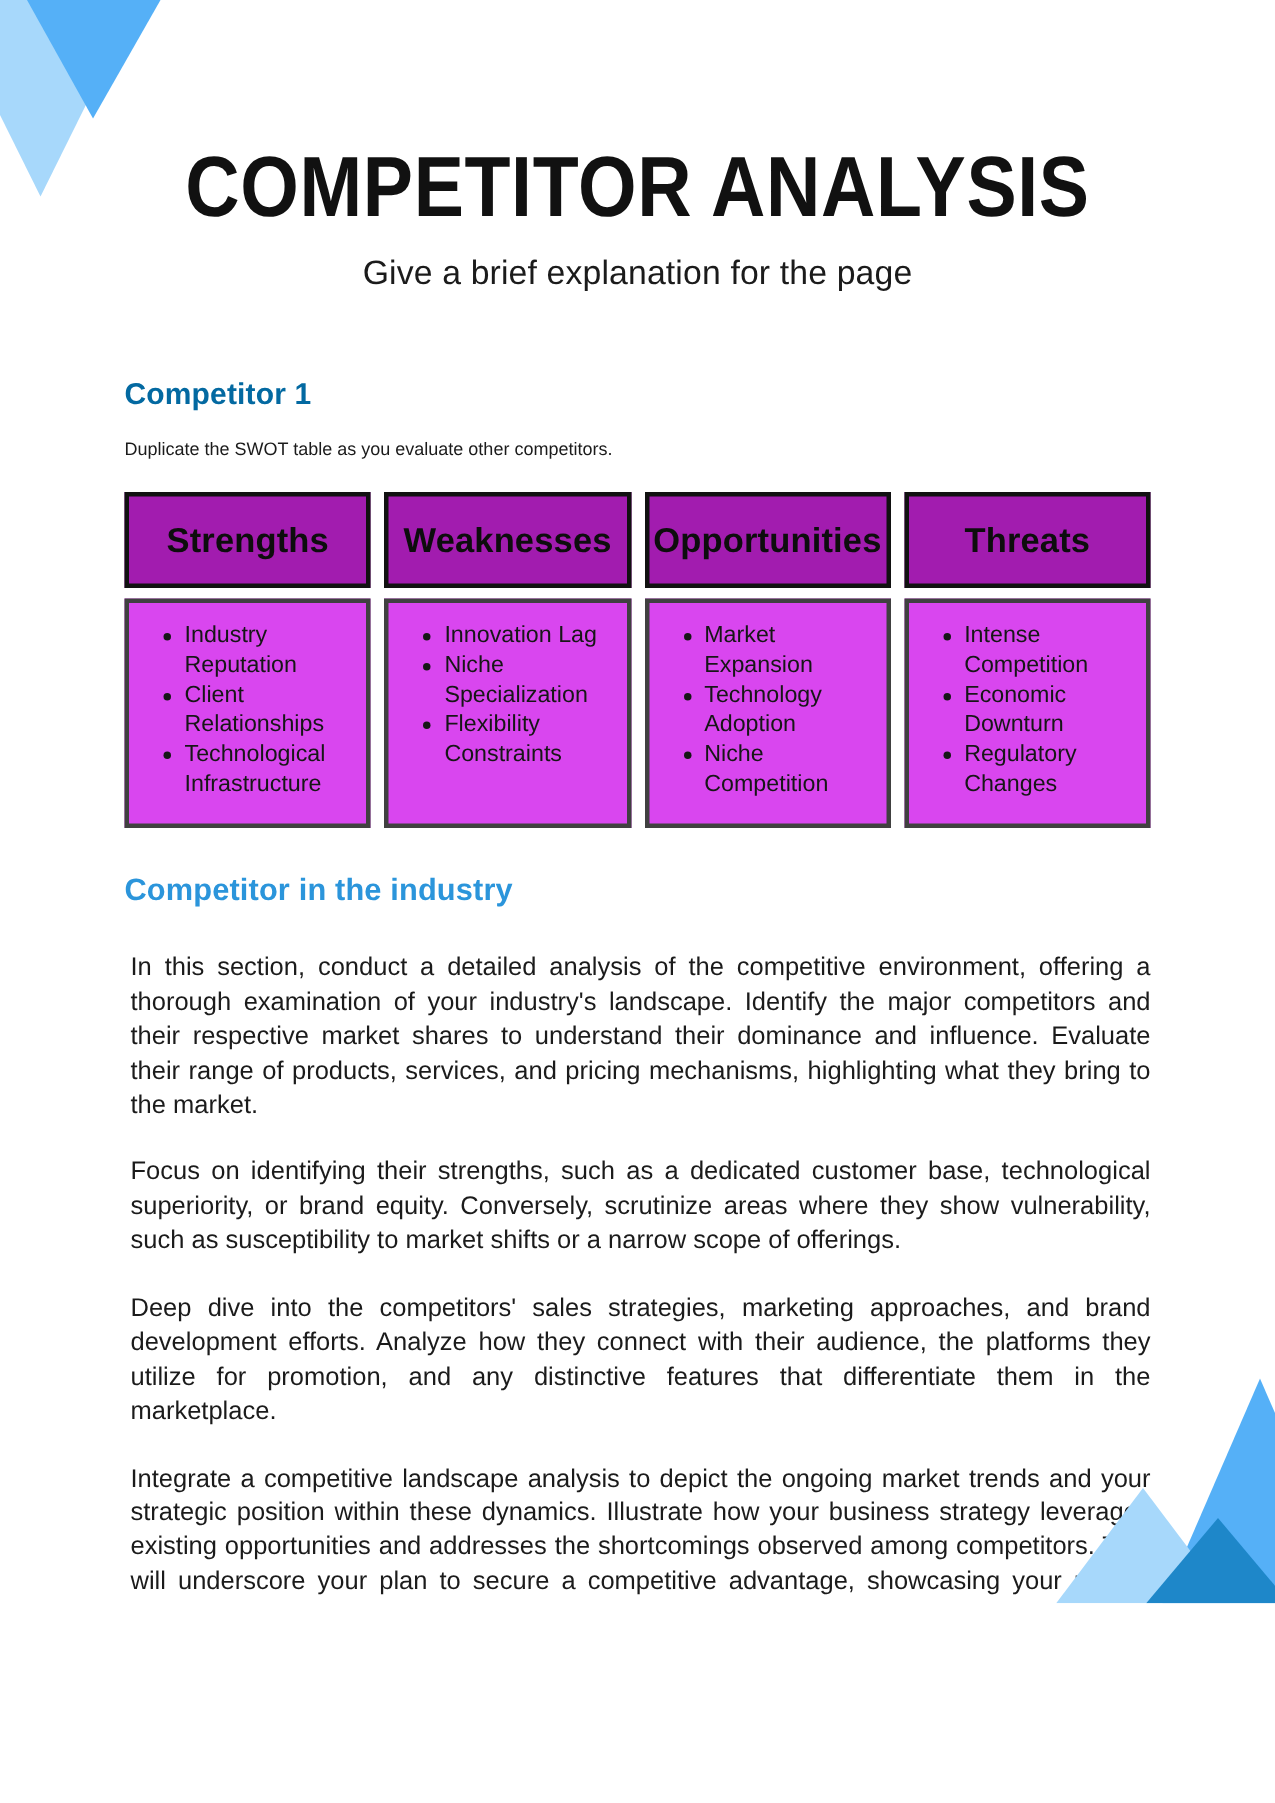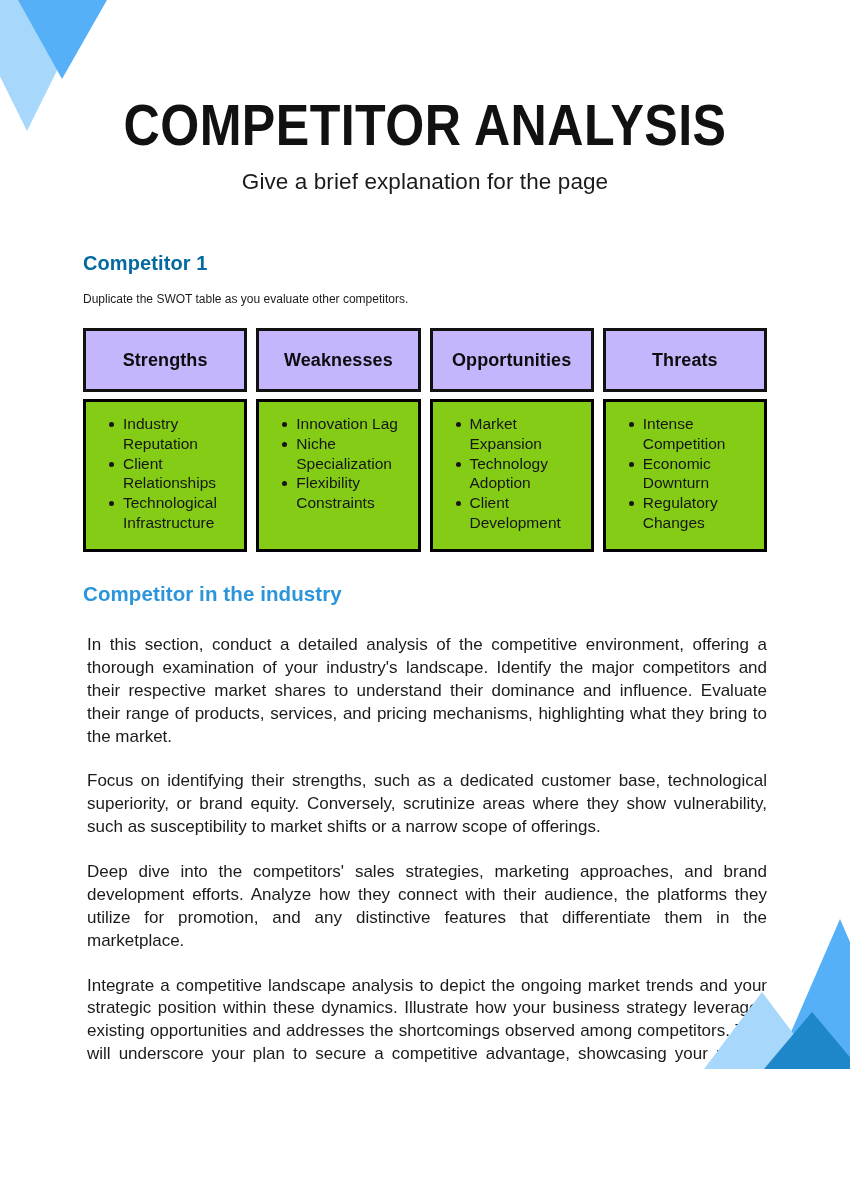--- a/index.html
+++ b/index.html
@@ -79,35 +79,35 @@
   
   .swot {
     margin-top: 21px;
     display: grid;
     grid-template-columns: repeat(4, 1fr);
     column-gap: 9px;
     row-gap: 7px;
   }
 
   .swot-head {
-    background: #c4b5fd;
+    background: #a21caf;
     border: 3px solid #111111;
     height: 64px;
     display: flex;
     align-items: center;
     justify-content: center;
-    font-size: 18px;
+    font-size: 23px;
     font-weight: 700;
     color: #0d0d0d;
     letter-spacing: 0.1px;
   }
 
   .swot-cell {
-    background: #84cc16;
-    border: 3px solid #000000;
+    background: #d946ef;
+    border: 3px solid #404040;
     min-height: 153px;
     padding: 12px 10px 12px 10px;
   }
 
   .swot-cell ul {
     margin: 0;
     padding-left: 27px;
     list-style: none;
   }
 
@@ -201,21 +201,21 @@
           <li>Innovation Lag</li>
           <li>Niche Specialization</li>
           <li>Flexibility Constraints</li>
         </ul>
       </div>
 
       <div class="swot-cell">
         <ul>
           <li>Market Expansion</li>
           <li>Technology Adoption</li>
-          <li>Client Development</li>
+          <li>Niche Competition</li>
         </ul>
       </div>
 
       <div class="swot-cell">
         <ul>
           <li>Intense Competition</li>
           <li>Economic Downturn</li>
           <li>Regulatory Changes</li>
         </ul>
       </div>

